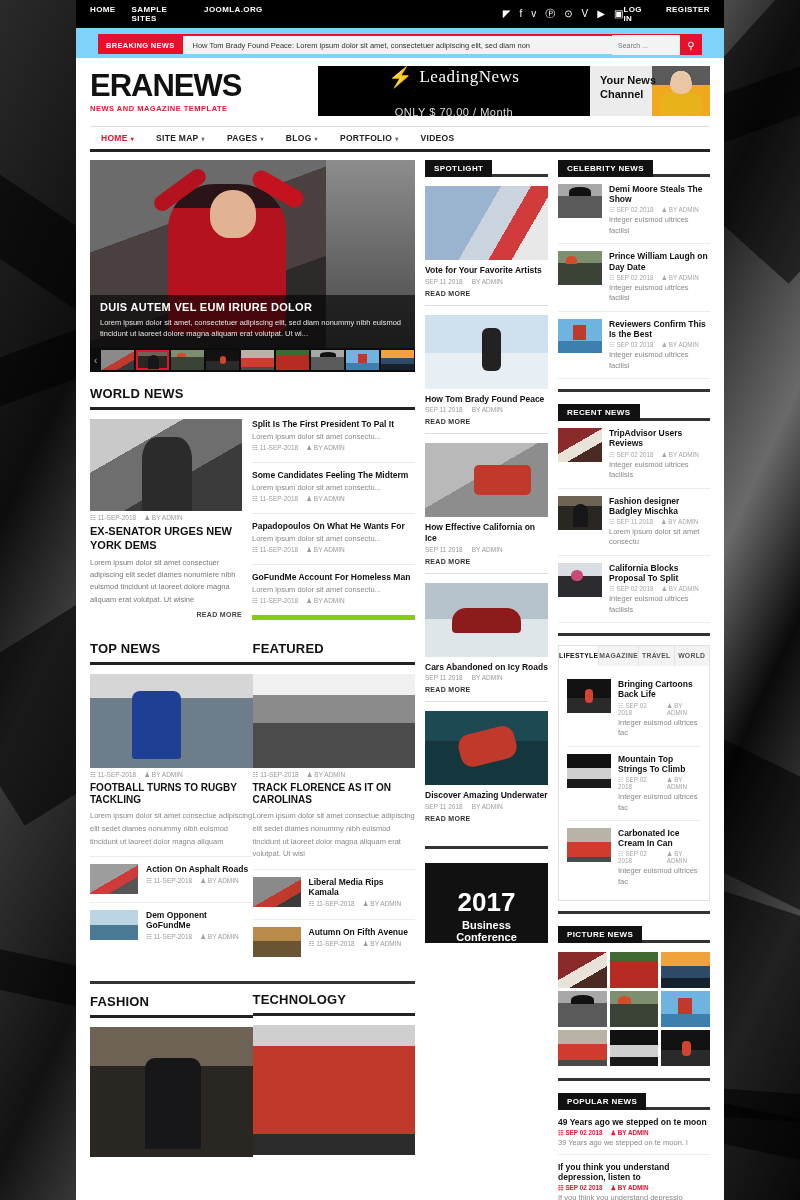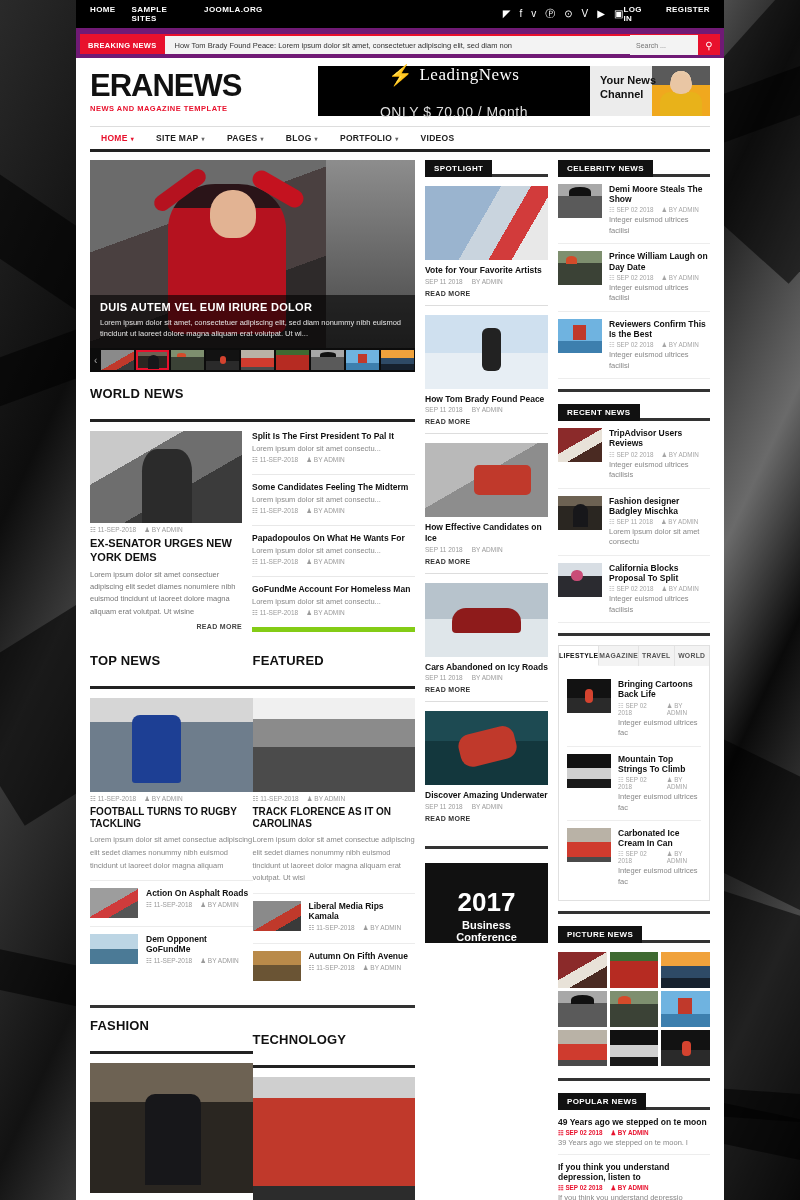--- a/index.html
+++ b/index.html
@@ -47,21 +47,21 @@
   }
   .social { display: flex; gap: 9px; margin-left: 240px; align-items: center; }
   .social span { font-size: 10px; color: #fff; line-height: 1; cursor: pointer; }
   .topright { margin-left: auto; display: flex; gap: 16px; }
   .topright a {
     color: #fff; text-decoration: none; font-size: 8px;
     font-weight: bold; letter-spacing: .4px; text-transform: uppercase;
   }
 
   
-  .breaking-wrap { background:#701a75; padding: 6px 4px 4px; }
+  .breaking-wrap { background:#7dd3fc; padding: 6px 22px 4px; }
   .breaking {
     display: flex; align-items: stretch; height: 20px;
     border-top: 2px solid #e8112d;
   }
   .breaking-label {
     background: #e8112d; color: #fff; font-size: 7.5px; font-weight: bold;
     letter-spacing: .3px; display:flex; align-items:center; padding: 0 8px;
     white-space: nowrap;
   }
   .breaking-text {
@@ -97,21 +97,21 @@
     background: #000; flex: 0 0 272px; display: flex;
     align-items: center; justify-content: center; color: #fff;
     flex-direction: column; position: relative;
   }
   .banner-left .bl-row { display:flex; align-items:center; gap:6px; }
   .bolt { font-size: 20px; color:#fff; }
   .banner-left .bl-title {
     font-size: 17px; letter-spacing: .5px; font-weight: normal;
     font-family: "Liberation Serif", serif;
   }
-  .banner-left .bl-sub { font-size: 14px; color:#ddd; letter-spacing:.5px; margin-top:17px;}
+  .banner-left .bl-sub { font-size: 11px; color:#ddd; letter-spacing:.5px; margin-top:17px;}
   .banner-right { flex: 1; background: #ececec; display: flex; position: relative; overflow:hidden;}
   .banner-right .br-text { padding: 8px 0 0 10px; z-index:2;}
   .banner-right .br-text div { font-size: 11px; font-weight: bold; color:#111; line-height:1.25;}
   .banner-photo {
     position:absolute; right:0; top:0; width:58px; height:50px;
     background:
       radial-gradient(circle at 50% 30%, #e8c9a8 0 22%, transparent 23%),
       linear-gradient(180deg,#5a5a5a 0 38%, #f0a81e 38% 100%),
       #777;
   }
@@ -185,21 +185,21 @@
   .hero-thumbs {
     position:absolute; left:0; right:0; bottom:0; height:24px;
     background:#0c0c0c; display:flex; align-items:center; padding:0 2px; gap:2px;
   }
   .hero-thumbs .nav { color:#aaa; font-size:10px; padding:0 2px; cursor:pointer;}
   .ht { width:33px; height:20px; flex:0 0 33px; position:relative;}
   .ht.sel { outline: 2px solid #e8112d; outline-offset:-2px;}
 
   
   .sec-head {
-    margin-top: 14px; border-bottom: 3px solid #222; padding-bottom: 18px;
+    margin-top: 14px; border-bottom: 3px solid #222; padding-bottom: 6px;
   }
   .sec-head h3 {
     font-size: 13px; font-weight: bold; color:#111; letter-spacing:.2px;
     text-transform: uppercase;
   }
   .meta { font-size:6.5px; color:#9a9a9a; display:flex; gap:8px; align-items:center; margin:3px 0;}
   .meta .ic { font-size:6.5px; }
 
   
   .wn { display:flex; gap:10px; padding-top:9px; }
@@ -589,21 +589,21 @@
       <div class="two-col">
         <div class="tcol">
           <hr class="hr-dark">
           <div class="sec-head" style="margin-top:10px;">
               <h3>FASHION</h3>
             </div>
           <div class="tc-photo p-fashion" style="height:130px;"></div>
         </div>
         <div class="tcol">
           <hr class="hr-dark">
-          <div class="sec-head" style="margin-top:24px;">
+          <div class="sec-head" style="margin-top:8px;">
               <h3>TECHNOLOGY</h3>
             </div>
           <div class="tc-photo p-audi" style="height:130px;"></div>
         </div>
       </div>
     </div>
 
     <div class="col-mid">
       <div class="tab-head">
         <div class="lab">SPOTLIGHT</div>
@@ -623,21 +623,21 @@
      <div class="sp-photo p-ice"></div>
      <h5>How Tom Brady Found Peace</h5>
      <div class="sp-meta">
        <span>SEP 11 2018</span>
        <span>BY ADMIN</span>
      </div>
      <div class="sp-more">READ MORE</div>
    </div>
           <div class="sp-item">
      <div class="sp-photo p-skate"></div>
-     <h5>How Effective Candidates on Ice</h5>
+     <h5>How Effective California on Ice</h5>
      <div class="sp-meta">
        <span>SEP 11 2018</span>
        <span>BY ADMIN</span>
      </div>
      <div class="sp-more">READ MORE</div>
    </div>
           <div class="sp-item">
      <div class="sp-photo p-car"></div>
      <h5>Cars Abandoned on Icy Roads</h5>
      <div class="sp-meta">

